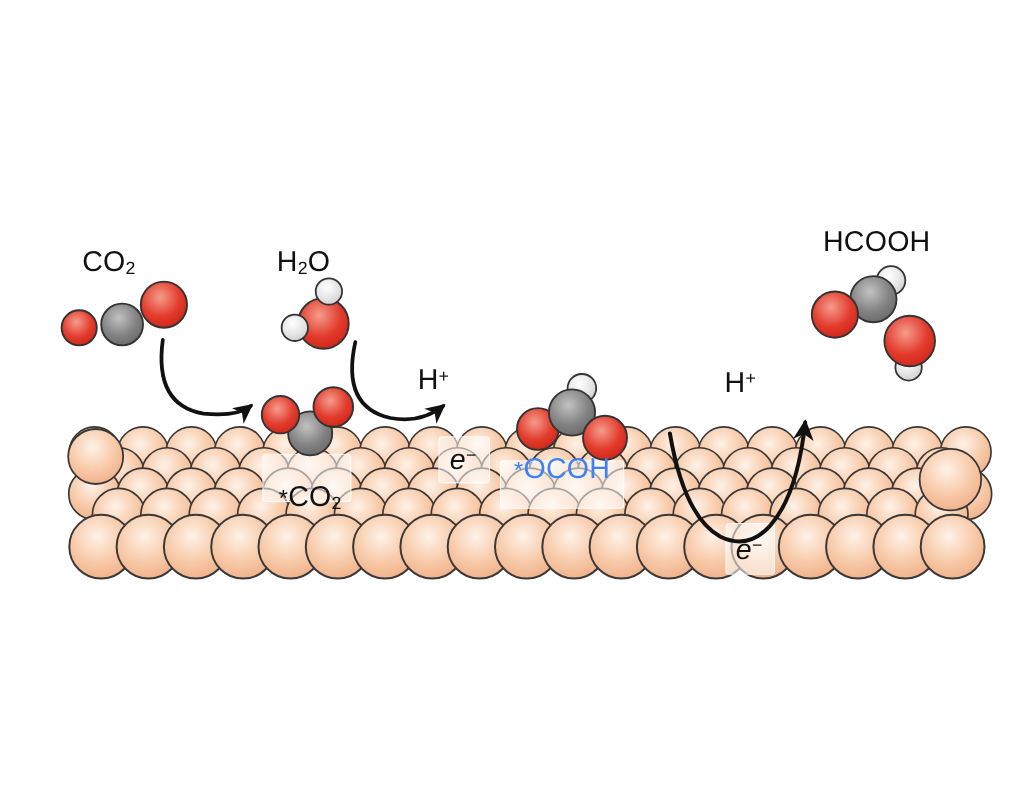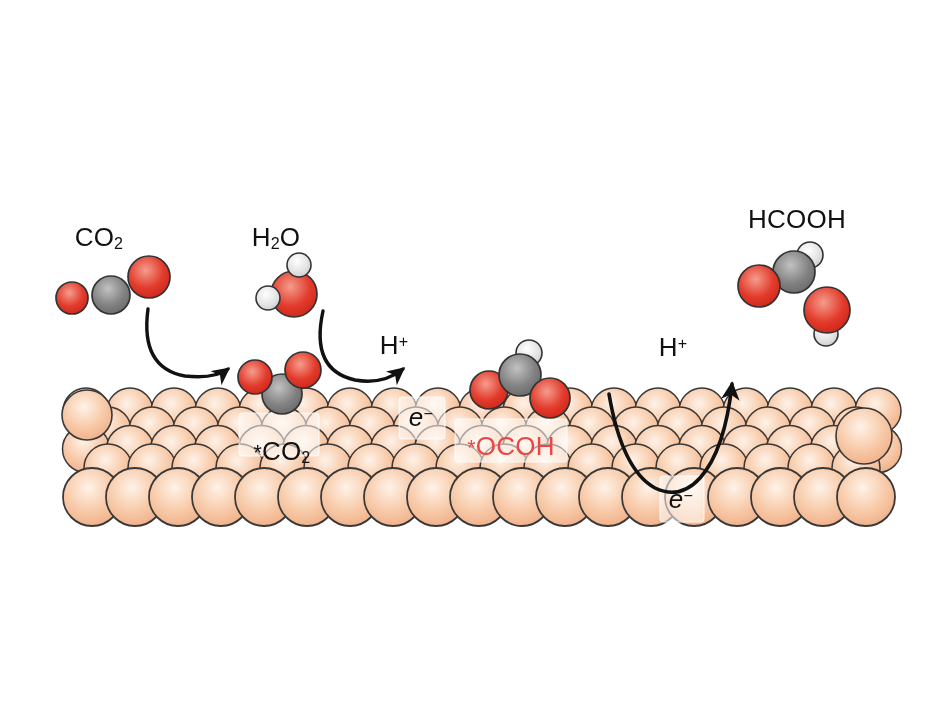--- a/index.html
+++ b/index.html
@@ -224,21 +224,21 @@
   </div>
 
   <div class="lbl" style="left: 282px; top: 452px; color: rgb(17, 17, 17);">
     <span class="star">*</span><span>CO</span><sub>2</sub>
   </div>
 
   <div class="lbl" style="left: 421px; top: 417px; color: rgb(17, 17, 17);">
     <span class="it">e</span><sup>−</sup>
   </div>
 
-  <div class="lbl" style="left: 511px; top: 446px; color: #ef4444;">
+  <div class="lbl" style="left: 511px; top: 426px; color: #3b82f6;">
     <span class="star">*</span><span>OCOH</span>
   </div>
 
   <div class="lbl" style="left: 681px; top: 499px; color: rgb(17, 17, 17);">
     <span class="it">e</span><sup>−</sup>
   </div>
 
 </div>
 
 </body></html>

